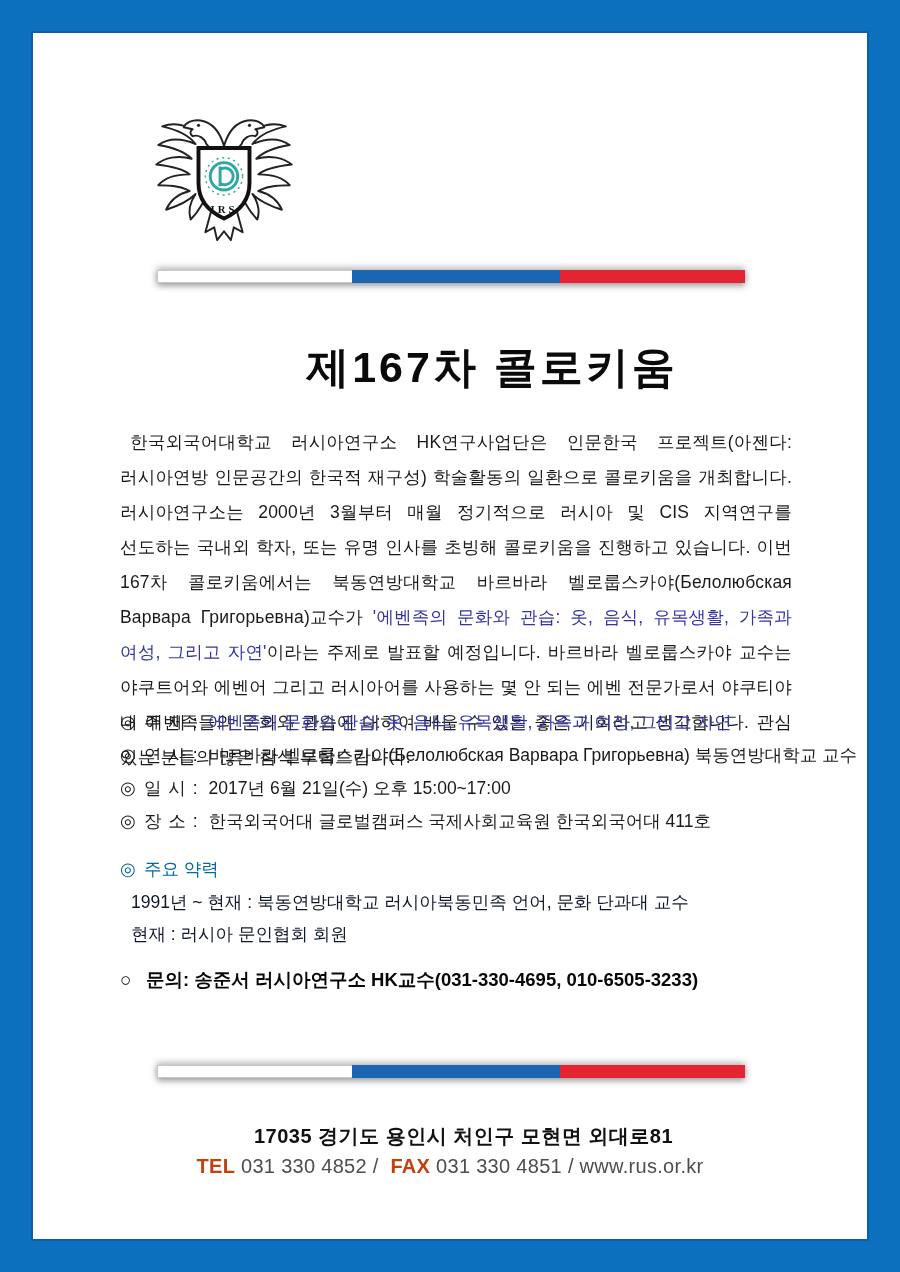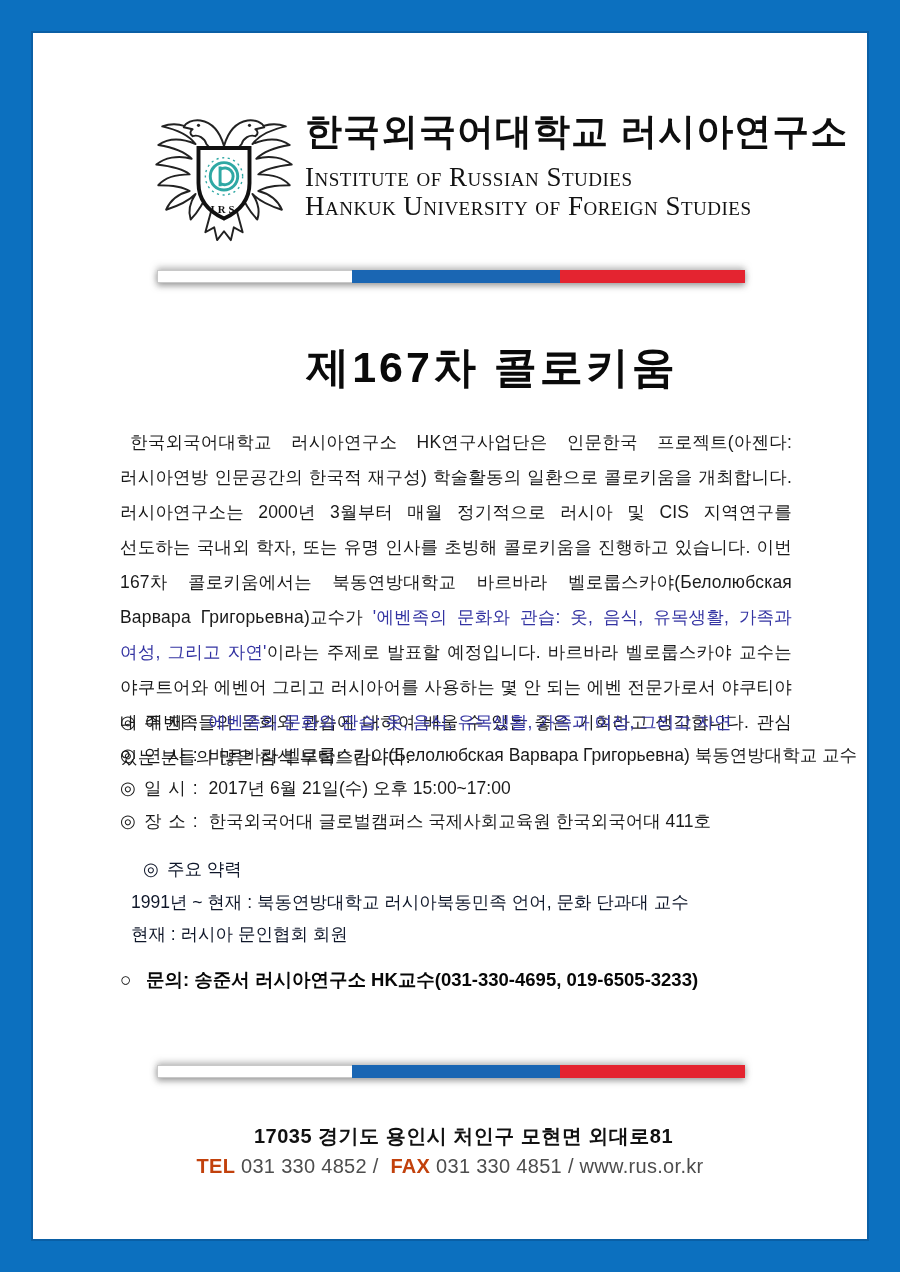--- a/index.html
+++ b/index.html
@@ -54,21 +54,21 @@
   .blue { color:#3333a2; }
 
   .detail-row {
     position:absolute; left:87px; width:690px; height:26px;
     font-size:17.5px; color:#1a1a1a; white-space:nowrap;
   }
   .detail-row .marker { display:inline-block; width:24px; font-size:18px; }
   .detail-row .label { display:inline-block; margin-right:10px; letter-spacing:1px; }
   .d0 { top:677px; } .d1 { top:710px; } .d2 { top:743px; } .d3 { top:776px; }
 
-  .profile-head { position:absolute; left:87px; top:824px; font-size:17.5px; color:#0f172a;margin-left:23px; }
+  .profile-head { position:absolute; left:87px; top:824px; font-size:17.5px; color:#0369a1; }
   .profile-head .marker { display:inline-block; width:24px; font-size:18px; }
   .profile-line { position:absolute; left:98px; font-size:17.5px; color:#0f172a; white-space:nowrap; }
   .p0 { top:857px; } .p1 { top:889px; }
 
   .contact-line {
     position:absolute; left:87px; top:934px; font-size:18.5px; font-weight:bold;
     color:#070707; white-space:nowrap;
   }
   .contact-line .marker { display:inline-block; width:26px; font-weight:normal; font-size:19px; }
 
@@ -105,25 +105,20 @@
       <circle cx="49" cy="33" r="1.6" fill="#222"></circle>
       <circle cx="101" cy="33" r="1.6" fill="#222"></circle>
 
       <path d="M49,56 L101,56 L101,92 C101,112 88,122 75,128 C62,122 49,112 49,92 Z" fill="#ffffff" stroke="#111111" stroke-width="4"></path>
       <circle cx="75" cy="85" r="19" fill="none" stroke="#2fa8a4" stroke-width="1.4" stroke-dasharray="2.2 3.6"></circle>
       <circle cx="75" cy="85" r="14" fill="none" stroke="#2fa8a4" stroke-width="3"></circle>
       <path d="M71,75 v20 M71,78 a8.5,8.5 0 1 1 0,14" fill="none" stroke="#2fa8a4" stroke-width="3"></path>
       <text x="75" y="122" text-anchor="middle" font-family="Liberation Serif, serif" font-size="11" font-weight="bold" letter-spacing="3" fill="#111">IRS</text>
     </svg>
 
-    <div class="org-block">
-      <div class="org-kr">한국외국어대학교 러시아연구소</div>
-      <div class="org-en">Institute of Russian Studies</div>
-      <div class="org-en">Hankuk University of Foreign Studies</div>
-    </div>
 
     <div class="flag-bar bar-top">
       <div class="w"></div>
       <div class="b"></div>
       <div class="r"></div>
     </div>
 
     <div class="doc-title">제167차 콜로키움</div>
 
     <div class="body-par"><span>한국외국어대학교 러시아연구소 HK연구사업단은 인문한국 프로젝트(아젠다: 러시아연방 인문공간의 한국적 재구성) 학술활동의 일환으로 콜로키움을 개최합니다. 러시아연구소는 2000년 3월부터 매월 정기적으로 러시아 및 CIS 지역연구를 선도하는 국내외 학자, 또는 유명 인사를 초빙해 콜로키움을 진행하고 있습니다. 이번 167차 콜로키움에서는 북동연방대학교 바르바라 벨로룹스카야(Белолюбская Варвара Григорьевна)교수가 </span><span class="blue">'에벤족의 문화와 관습: 옷, 음식, 유목생활, 가족과 여성, 그리고 자연'</span><span>이라는 주제로 발표할 예정입니다. 바르바라 벨로룹스카야 교수는 야쿠트어와 에벤어 그리고 러시아어를 사용하는 몇 안 되는 에벤 전문가로서 야쿠티야 내 에벤족들의 문화와 관습에 대하여 배울 수 있는 좋은 기회라고 생각합니다. 관심 있는 분들의 많은 참석 부탁드립니다.</span></div>
@@ -141,21 +136,21 @@
       <span class="marker">◎</span><span class="label">장 소 :</span><span>한국외국어대 글로벌캠퍼스 국제사회교육원 한국외국어대 411호</span>
     </div>
 
     <div class="profile-head">
       <span class="marker">◎</span><span>주요 약력</span>
     </div>
     <div class="profile-line p0">1991년 ~ 현재 : 북동연방대학교 러시아북동민족 언어, 문화 단과대 교수</div>
     <div class="profile-line p1">현재 : 러시아 문인협회 회원</div>
 
     <div class="contact-line">
-      <span class="marker">○</span><span>문의: 송준서 러시아연구소 HK교수(031-330-4695, 019-6505-3233)</span>
+      <span class="marker">○</span><span>문의: 송준서 러시아연구소 HK교수(031-330-4695, 010-6505-3233)</span>
     </div>
 
     <div class="flag-bar bar-bottom">
       <div class="w"></div>
       <div class="b"></div>
       <div class="r"></div>
     </div>
 
     <div class="addr">17035 경기도 용인시 처인구 모현면 외대로81</div>
     <div class="telfax">

